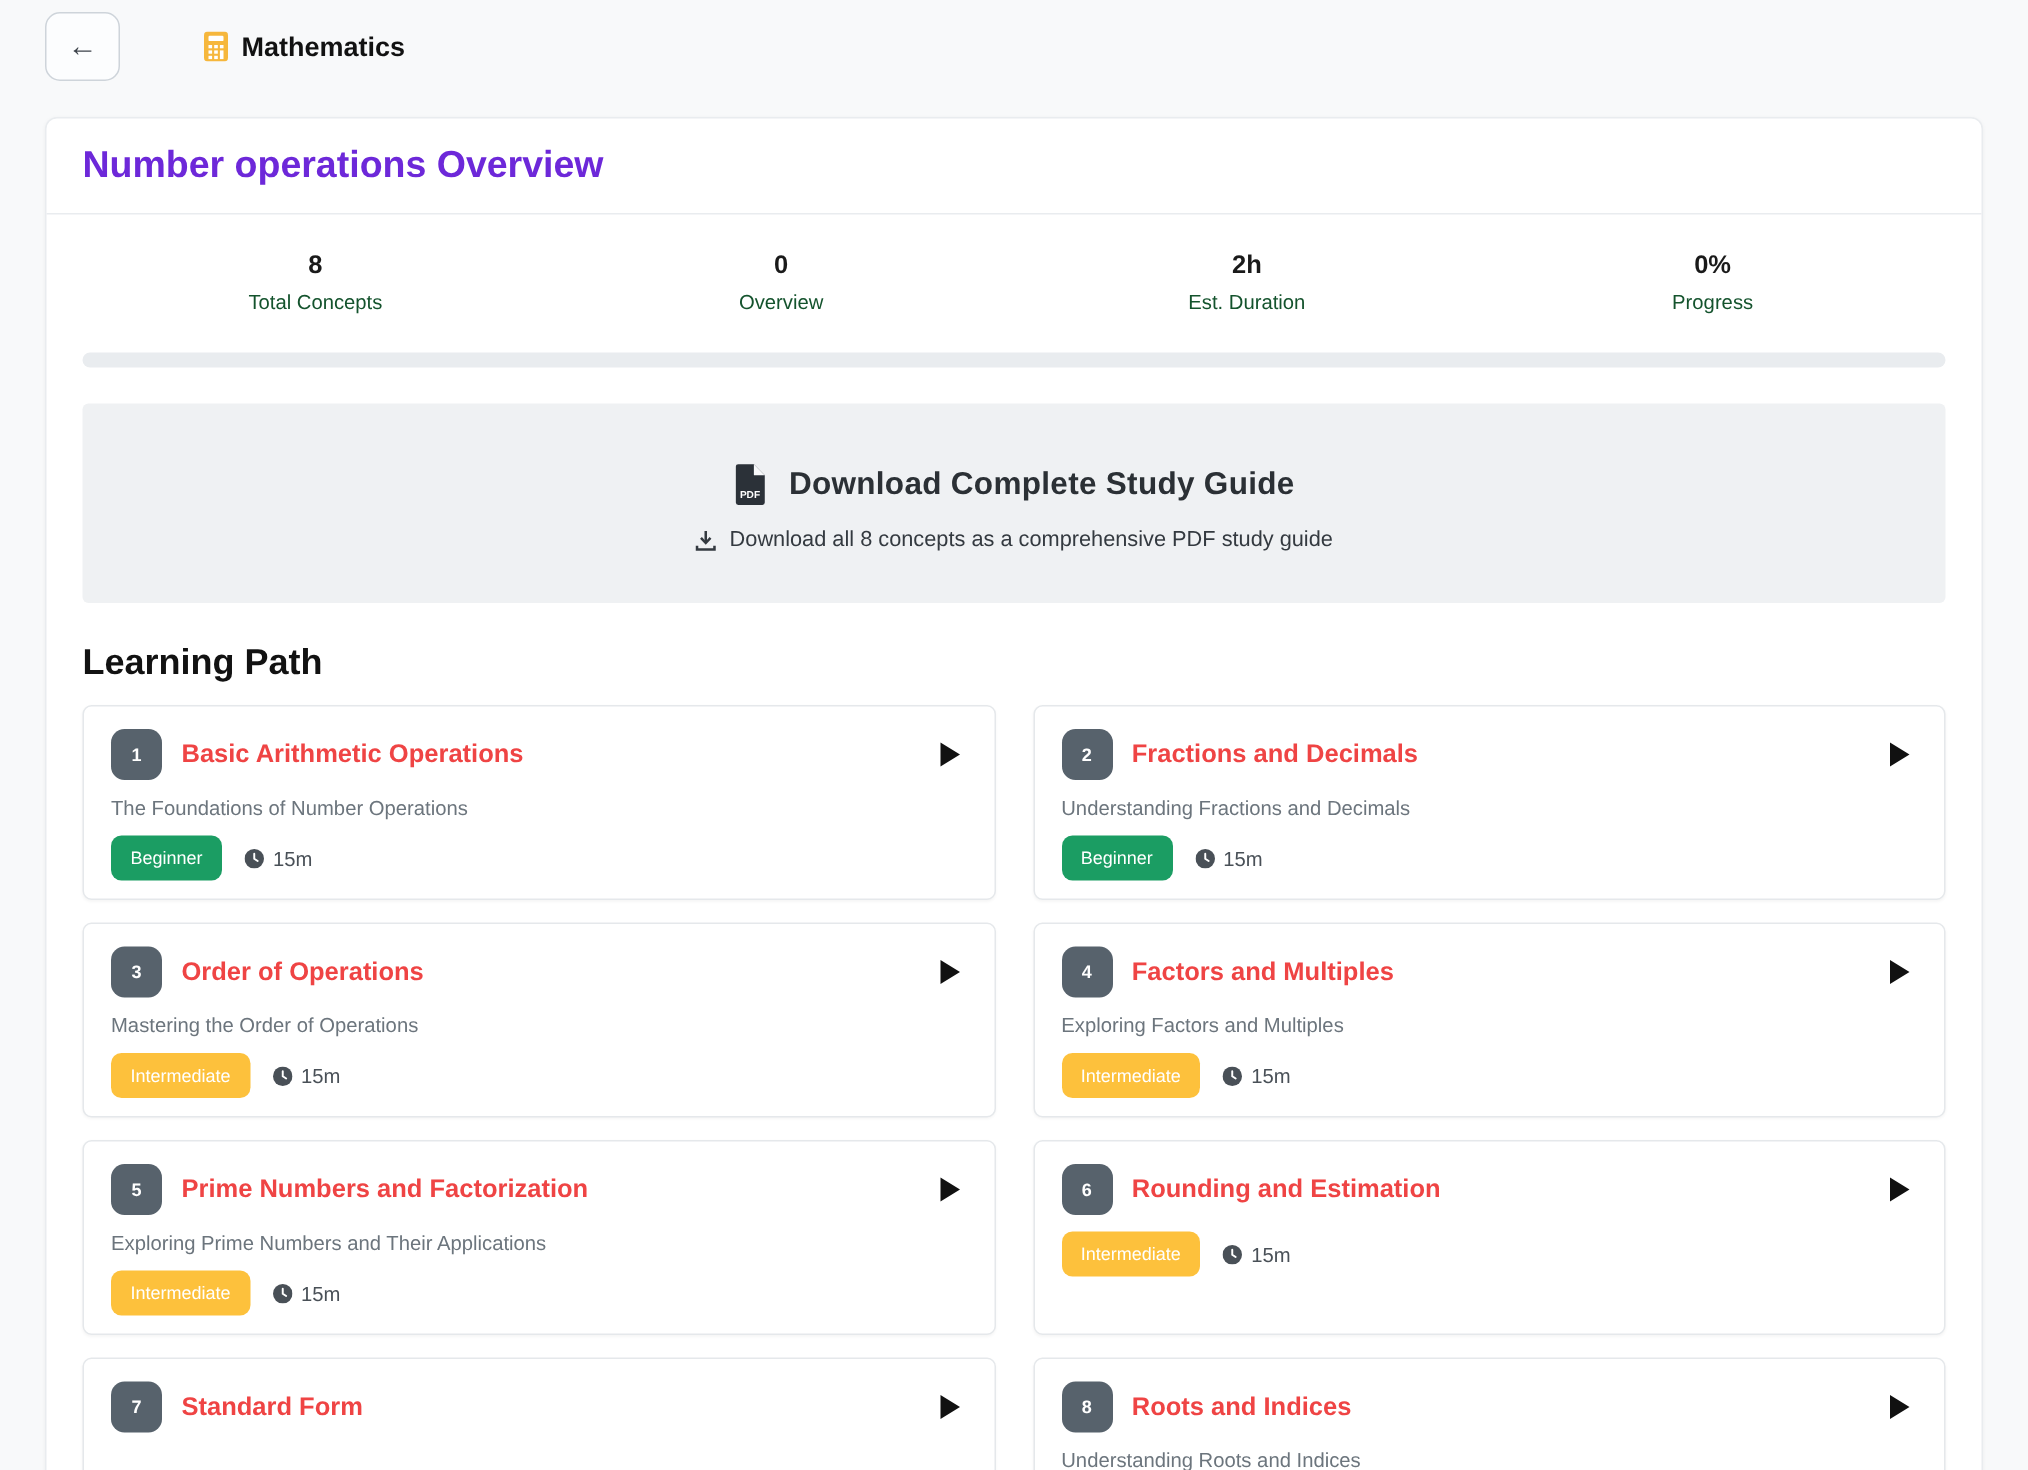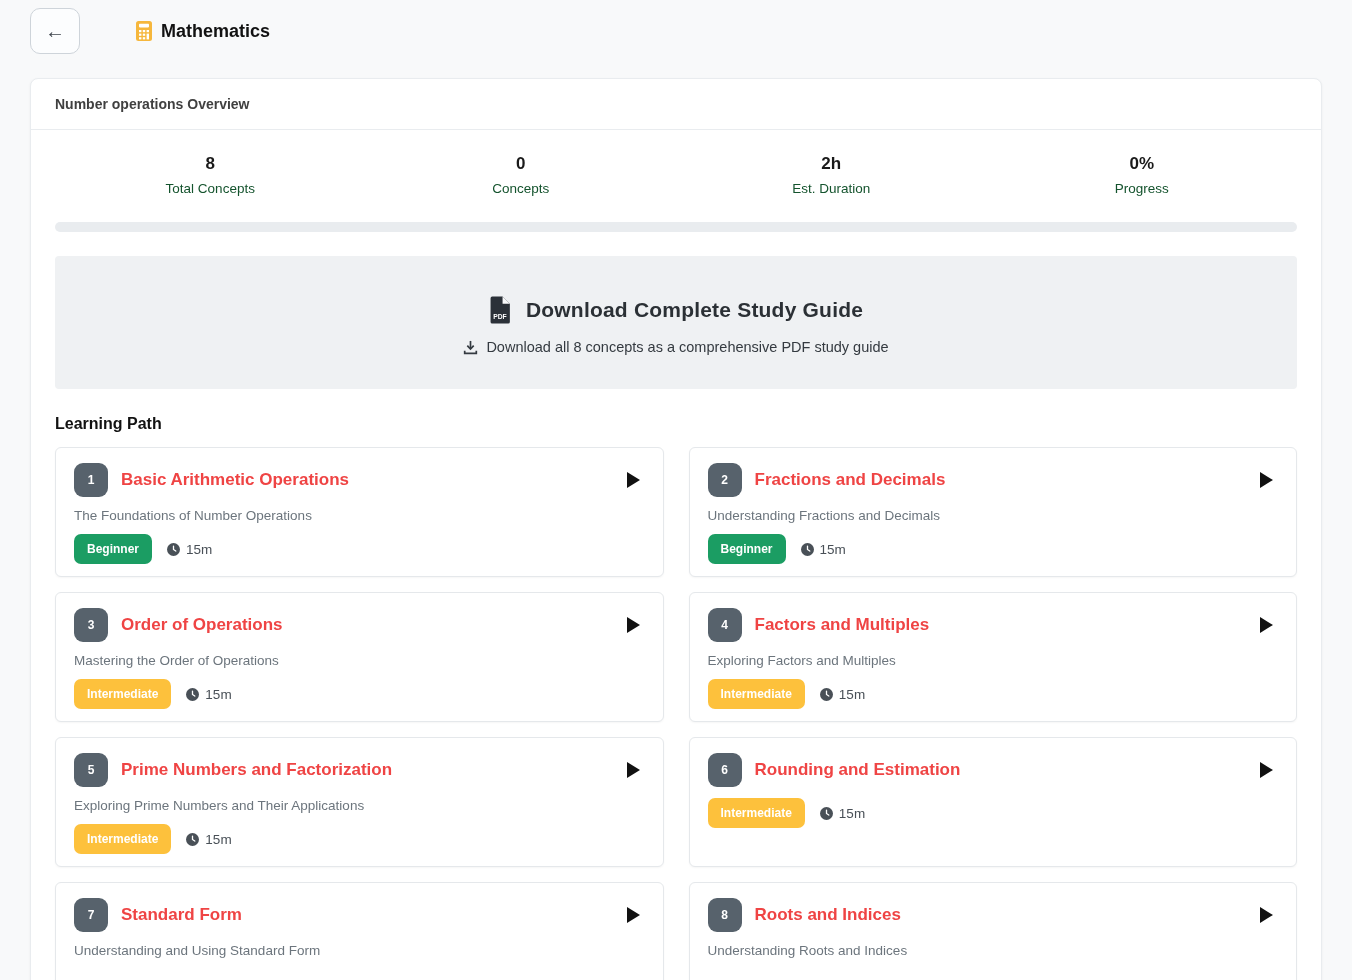--- a/index.html
+++ b/index.html
@@ -20,41 +20,41 @@
   }
   .app-title { display: flex; align-items: center; gap: 9px; font-size: 18px; font-weight: bold; color: #121212; padding-left: 36px; }
 
   
   .overview-card {
     margin: 24px 30px 0; background: #fff;
     border: 1px solid #e9ecef; border-radius: 8px;
     box-shadow: 0 1px 3px rgba(0,0,0,0.05);
   }
   .card-header { padding: 17px 24px; border-bottom: 1px solid #e9ecef; }
-  .card-header h1 { font-size: 14px; font-weight: bold; color: #404040; }
+  .card-header h1 { font-size: 25px; font-weight: bold; color: #6d28d9; }
   .card-body { padding: 24px; }
 
   .stats-row { display: flex; }
   .stat { flex: 1; text-align: center; }
   .stat-value { font-size: 17px; font-weight: bold; color: #1a1a1a; }
   .stat-label { font-size: 13.5px; color: #14532d; margin-top: 7px; }
 
   .progress-track { margin-top: 26px; height: 10px; background: #e9ecef; border-radius: 5px; overflow: hidden; }
   .progress-fill { height: 100%; background: #1b9d63; border-radius: 5px; }
 
   .download-panel {
     margin-top: 24px; background: #eff1f3; border-radius: 4px;
     padding: 40px 20px 34px; text-align: center;
   }
   .download-title-row { display: flex; align-items: center; justify-content: center; gap: 15px; }
   .download-title { font-size: 21px; font-weight: 600; color: #2b3035; letter-spacing: 0.2px; }
   .download-sub-row { margin-top: 15px; display: flex; align-items: center; justify-content: center; gap: 8px; }
   .download-sub { font-size: 14.5px; color: #343a40; }
 
-  .learning-path-title { margin-top: 26px; font-size: 16px; font-weight: bold; color: #121212; }
+  .learning-path-title { margin-top: 26px; font-size: 24px; font-weight: bold; color: #121212; }
 
   .cards-grid {
     margin-top: 14px;
     display: grid; grid-template-columns: 1fr 1fr;
     column-gap: 25px; row-gap: 15px;
   }
   .concept-card {
     background: #fff; border: 1px solid #e5e8eb; border-radius: 6px;
     box-shadow: 0 1px 2px rgba(0,0,0,0.04);
     padding: 15px 18px; height: 130px; cursor: pointer;
@@ -66,21 +66,21 @@
     display: flex; align-items: center; justify-content: center;
   }
   .concept-title { font-size: 17px; font-weight: bold; color: #ef4444; flex: 1; }
   .play-icon {
     width: 0; height: 0; margin-right: 5px;
     border-left: 13px solid #111; border-top: 8px solid transparent; border-bottom: 8px solid transparent;
   }
   .concept-desc { margin-top: 11px; font-size: 13.5px; color: #6c757d; }
   .concept-meta { margin-top: 11px; display: flex; align-items: center; gap: 15px; }
   .level-badge {
-    color: #fff; font-size: 12px; font-weight: bold;
+    color: #fff; font-size: 12px; font-weight: normal;
     padding: 8px 13px; border-radius: 7px; display: inline-block;
   }
   .duration { display: flex; align-items: center; gap: 6px; font-size: 13.5px; color: #495057; }
 </style>
 </head>
 <body>
 
 <div class="top-header">
   <div class="back-btn">
     <span>←</span>
@@ -108,21 +108,21 @@
   </div>
   <div class="card-body">
 
     <div class="stats-row">
       <div class="stat">
         <div class="stat-value">8</div>
         <div class="stat-label">Total Concepts</div>
       </div>
       <div class="stat">
         <div class="stat-value">0</div>
-        <div class="stat-label">Concepts</div>
+        <div class="stat-label">Overview</div>
       </div>
       <div class="stat">
         <div class="stat-value">2h</div>
         <div class="stat-label">Est. Duration</div>
       </div>
       <div class="stat">
         <div class="stat-value">0%</div>
         <div class="stat-label">Progress</div>
       </div>
     </div>
@@ -265,21 +265,20 @@
       </span>
     </div>
   </div>
 
   <div class="concept-card">
     <div class="concept-head">
       <span class="num-badge">7</span>
       <span class="concept-title">Standard Form</span>
       <span class="play-icon"></span>
     </div>
-    <div class="concept-desc">Understanding and Using Standard Form</div>
 
   </div>
 
   <div class="concept-card">
     <div class="concept-head">
       <span class="num-badge">8</span>
       <span class="concept-title">Roots and Indices</span>
       <span class="play-icon"></span>
     </div>
     <div class="concept-desc">Understanding Roots and Indices</div>

